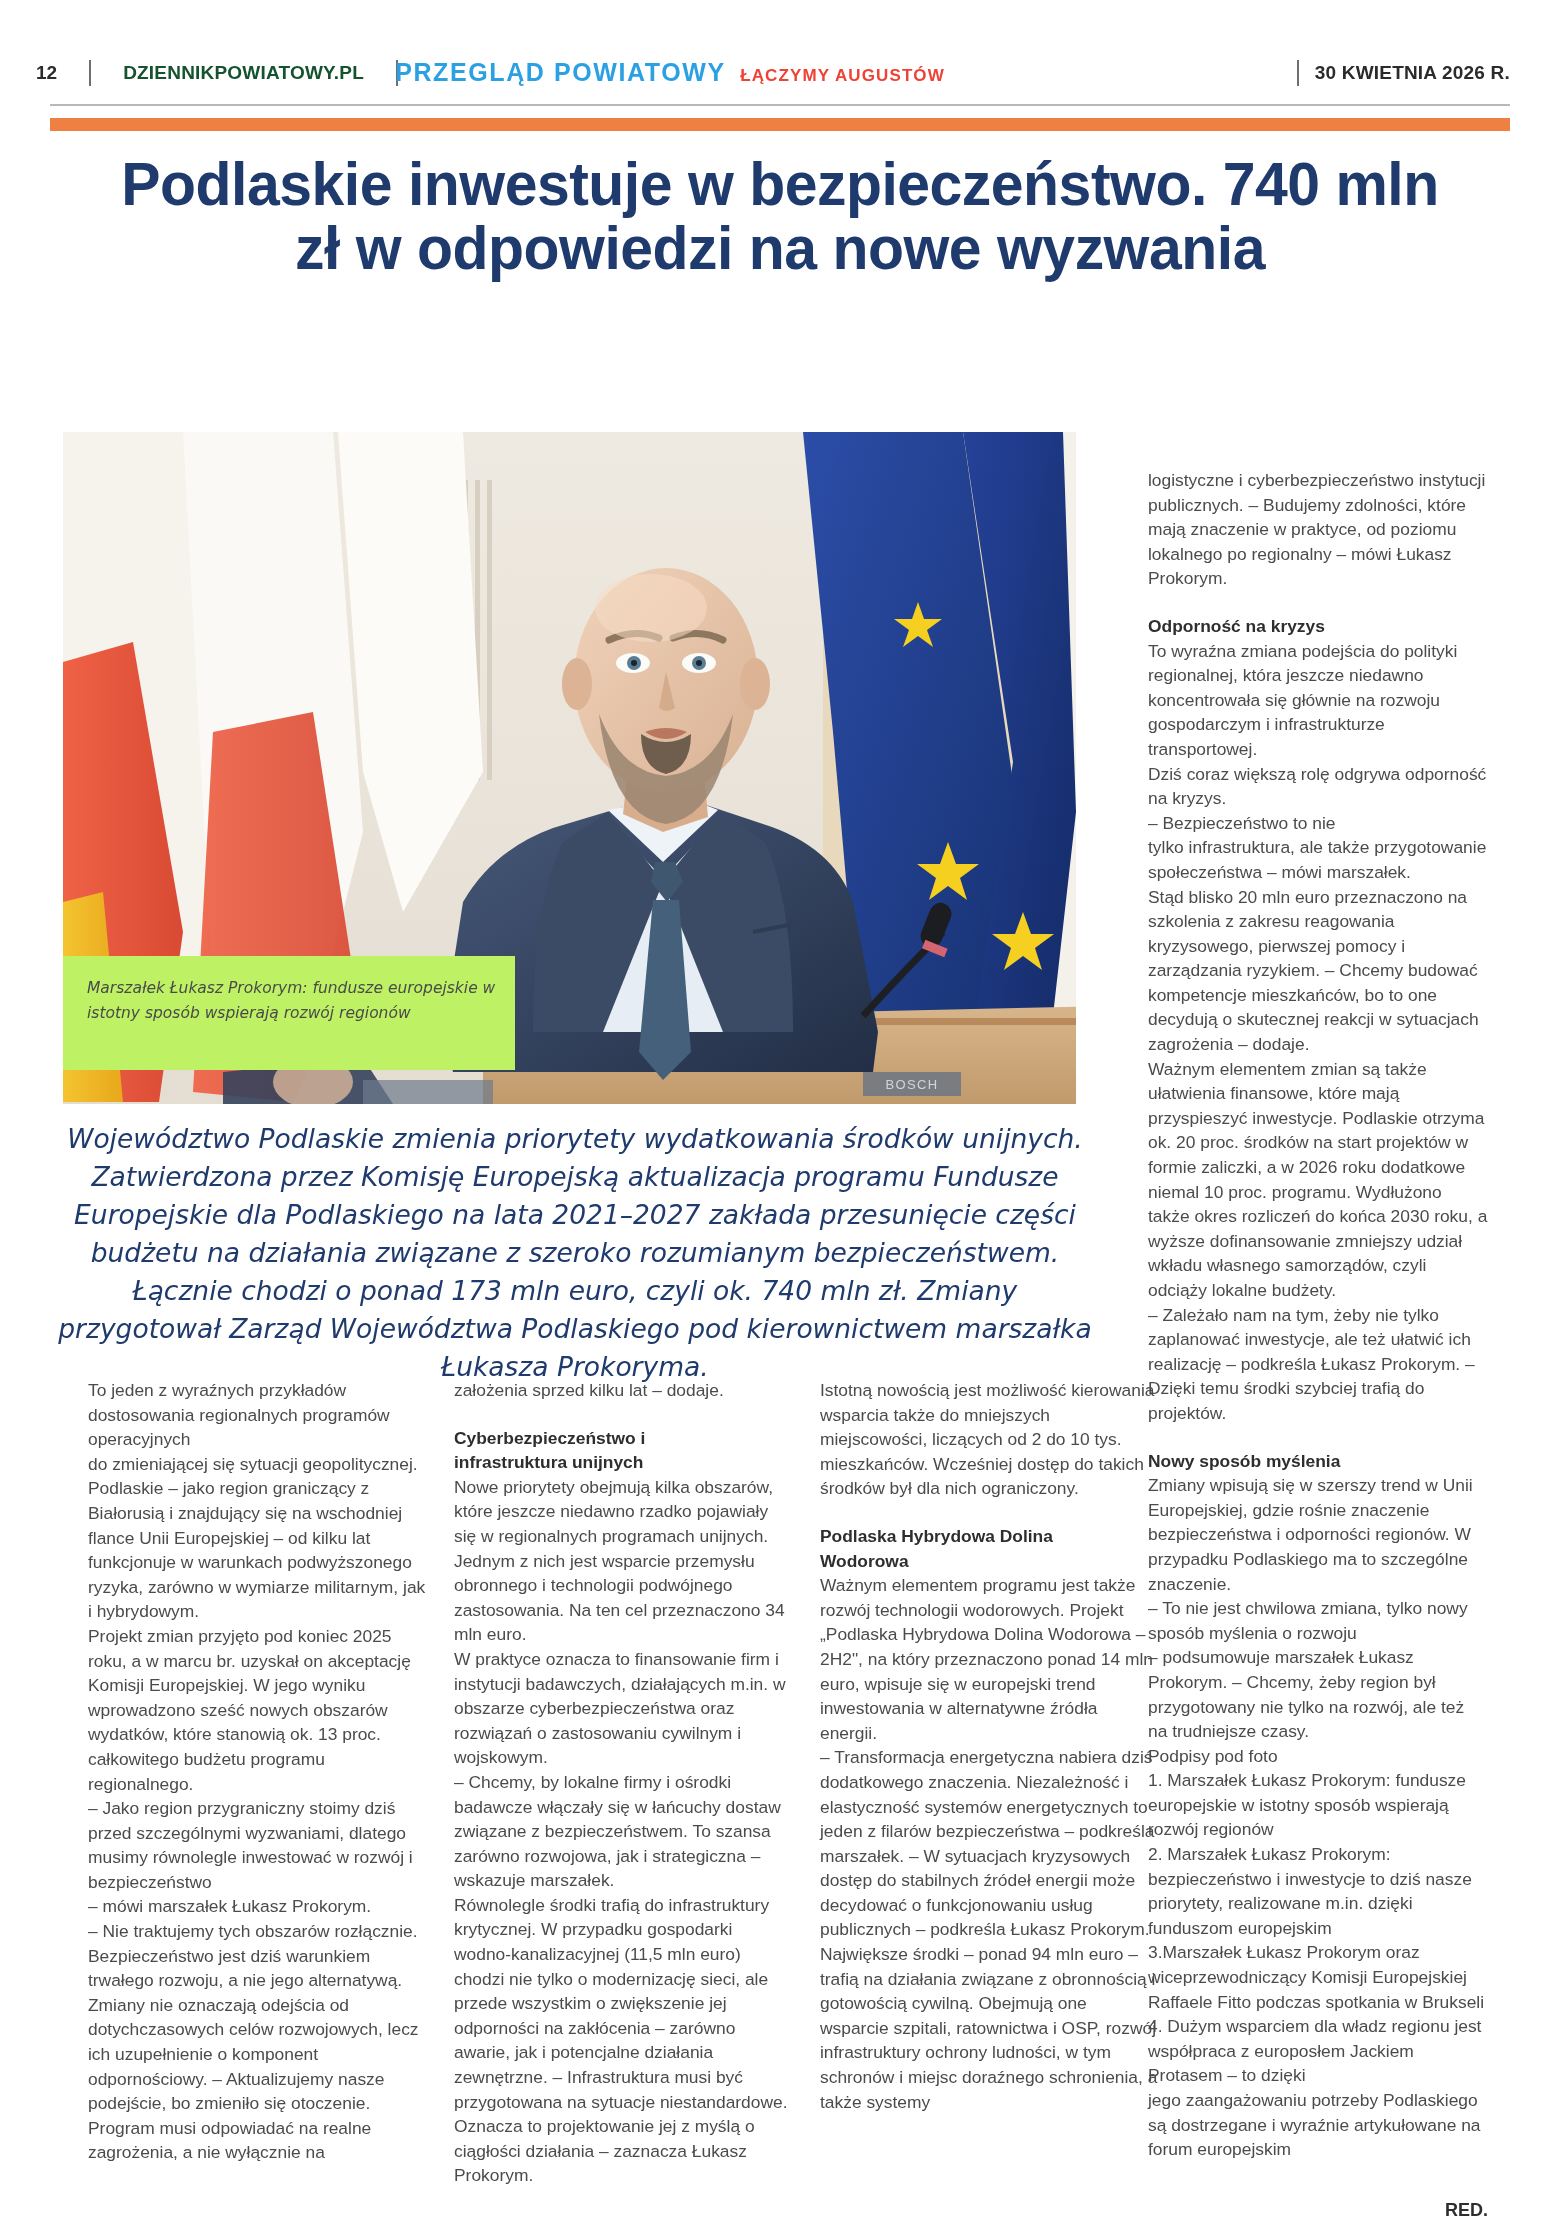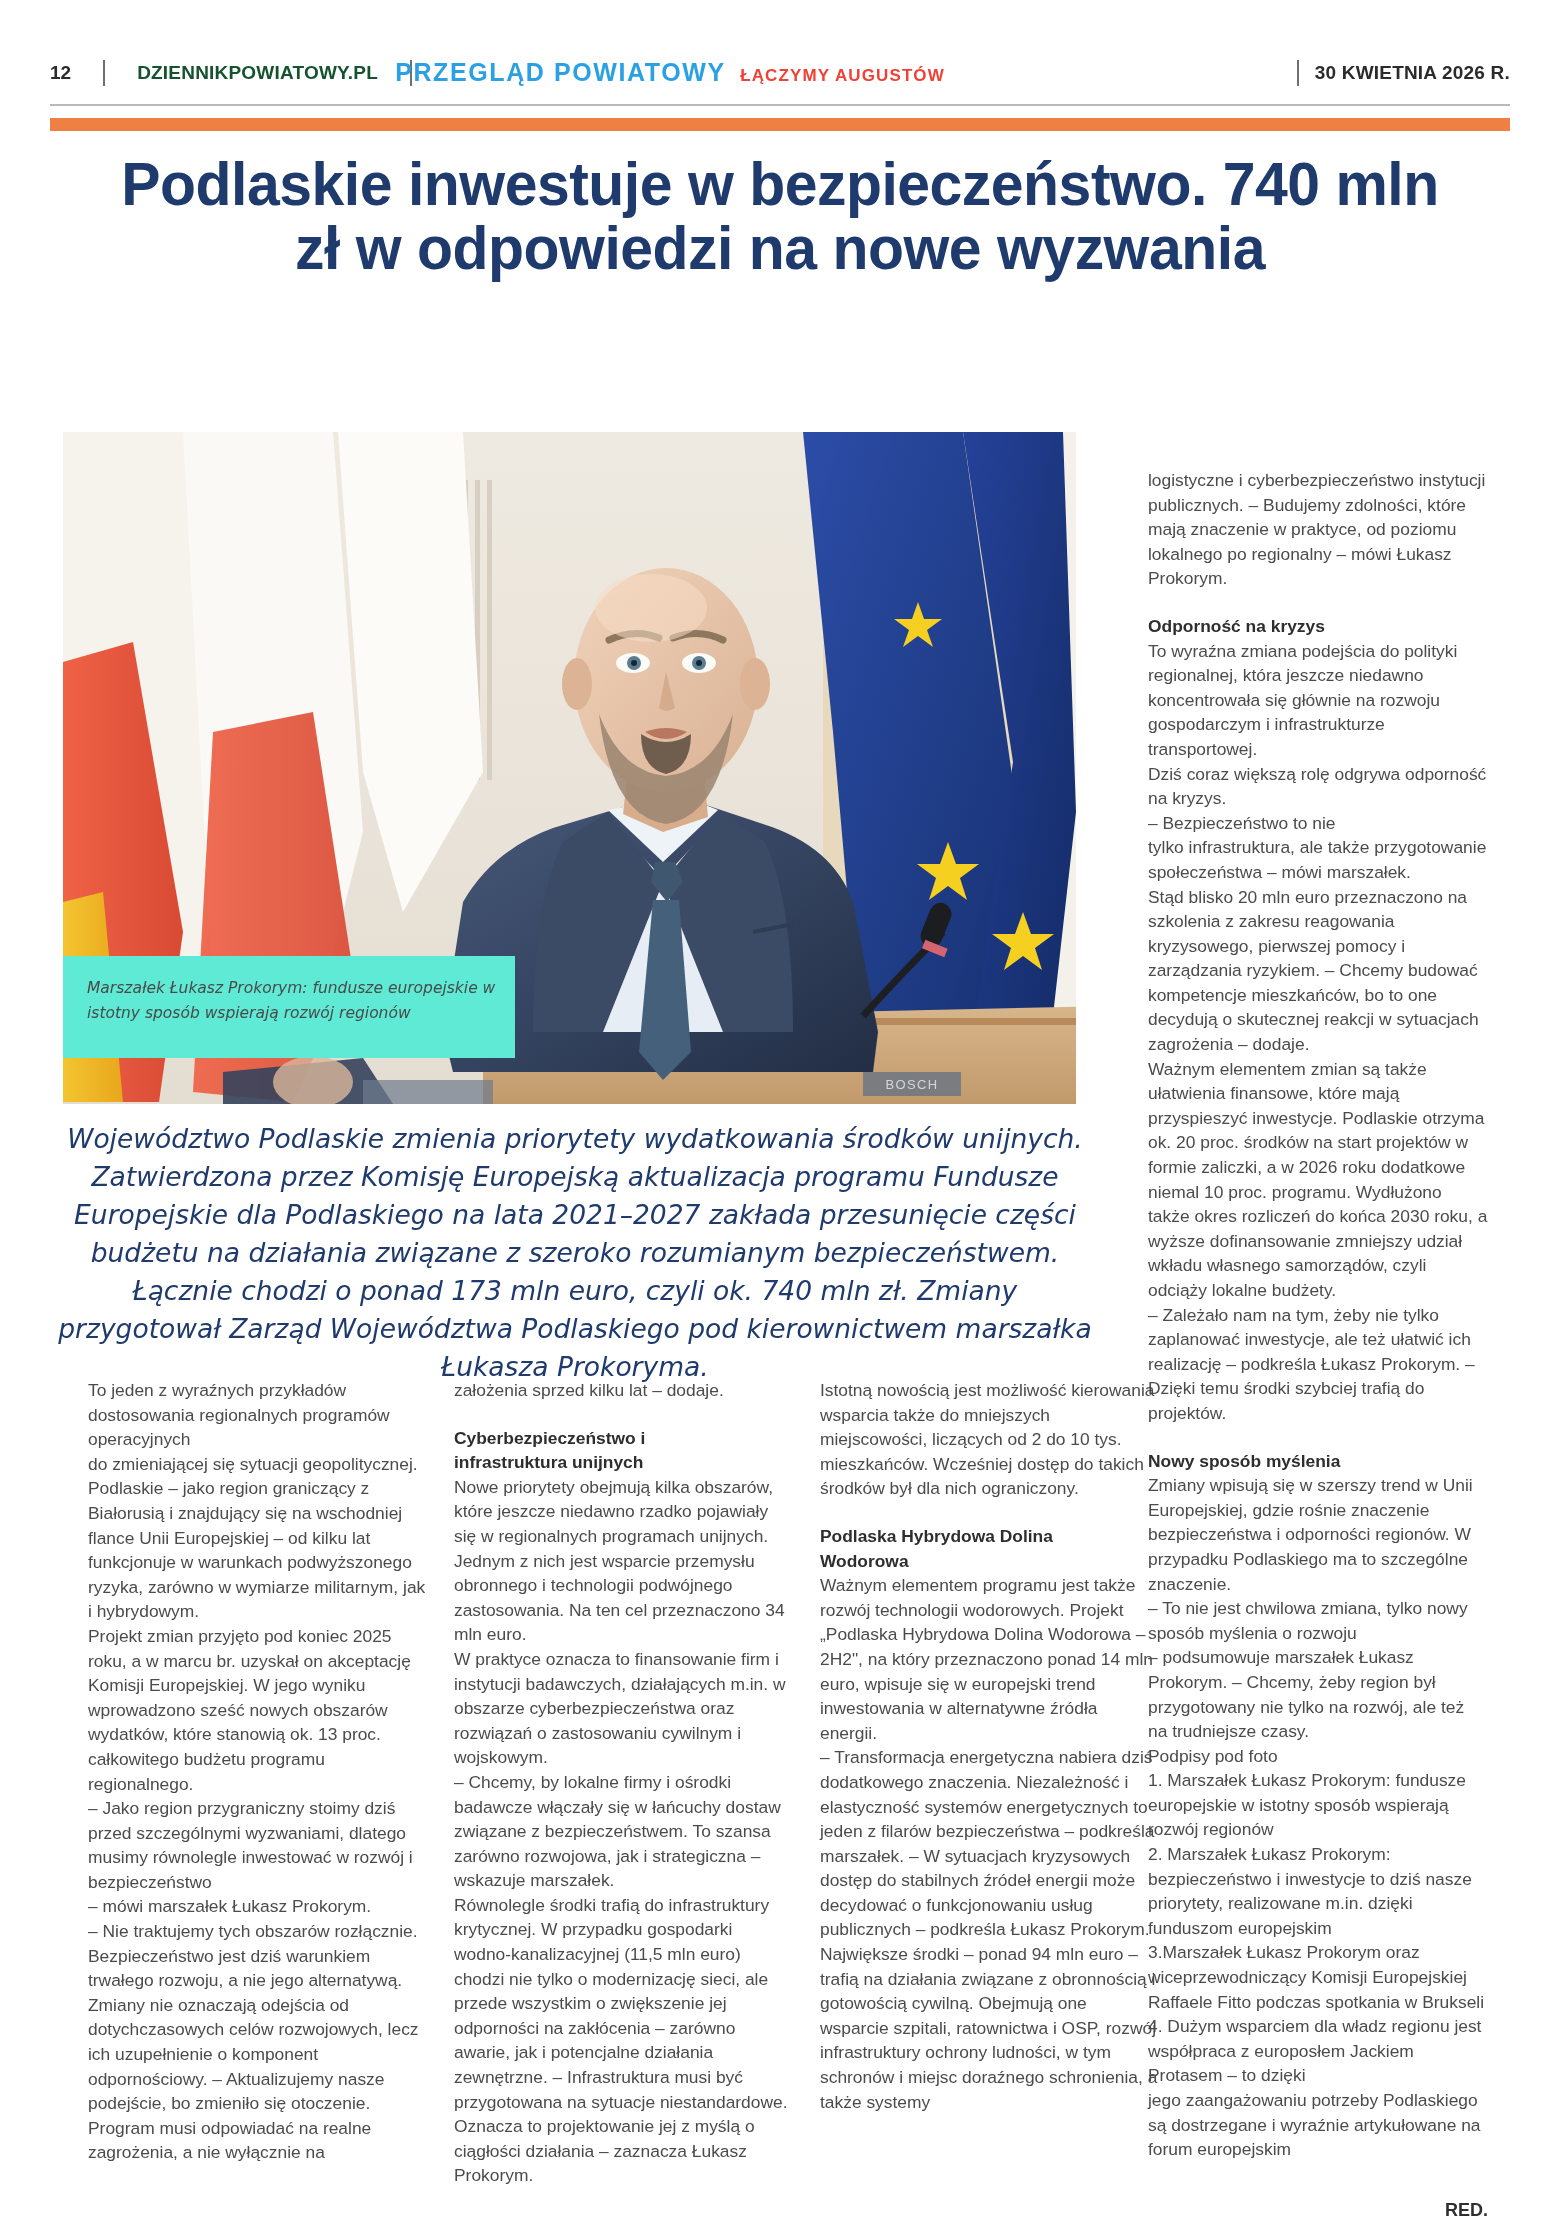--- a/index.html
+++ b/index.html
@@ -10,21 +10,21 @@
     color:#3f3f3f;
     position:relative;
     overflow:hidden;
   }
 
   
   .masthead {
     position:absolute; left:0; top:0; width:1558px; height:96px;
   }
   .mh-left {
-    position:absolute; left:50px; top:60px;
+    position:absolute; left:36px; top:60px;
     display:flex; align-items:center; gap:16px;
   }
   .mh-page {
     font-size:19px; font-weight:700; color:#2b2b2b;
     letter-spacing:0px;
   }
   .mh-rule {
     display:inline-block; width:2px; height:26px;
     background:#6f6f6f; margin:0 16px;
   }
@@ -77,22 +77,22 @@
   }
 
   
   .photo {
     position:absolute; left:63px; top:432px; width:1013px; height:672px;
     overflow:hidden;
   }
   .photo svg { display:block; }
 
   .photo-caption {
-    position:absolute; left:0px; top:524px; width:452px; height:102px;
-    background:#5eead4;
+    position:absolute; left:0px; top:524px; width:452px; height:114px;
+    background:#bef264;
     padding:20px 18px 0 24px;
   }
   .photo-caption p {
     font-family:"DejaVu Sans", sans-serif;
     font-style:italic;
     font-size:15.5px;
     line-height:25px;
     color:#4a4a4a;
   }
 

